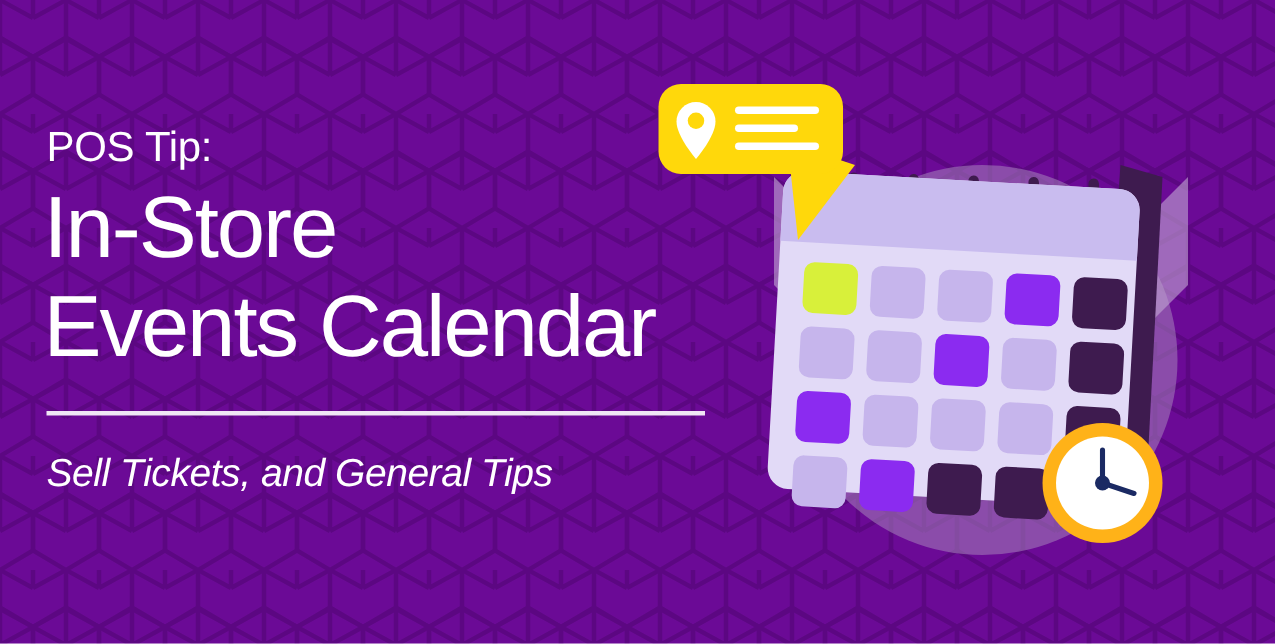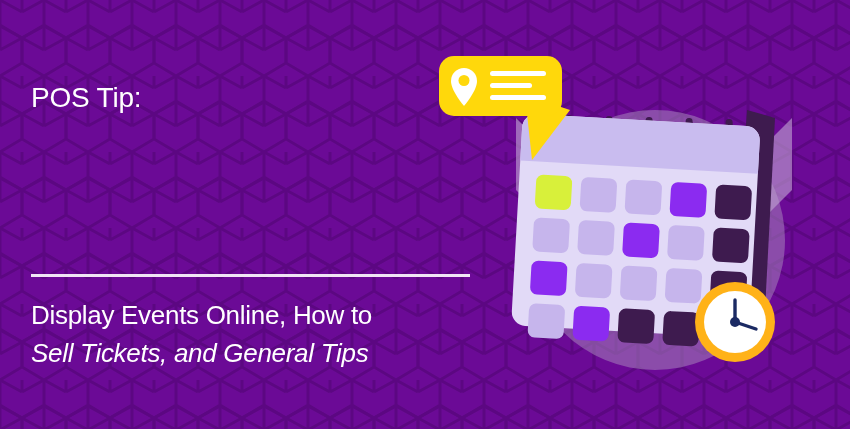--- a/index.html
+++ b/index.html
@@ -124,25 +124,28 @@
     <circle cx="655" cy="240" r="130" fill="#A684BC" opacity="0.55"></circle>
 
     <g fill="#C0A3D2" opacity="0.62">
       <path d="M654 22 L792 160 L792 232 L654 94 L516 232 L516 160 Z" transform="rotate(180 654 175)"></path>
     </g>
   </svg>
 
   <div class="text-block">
     <div class="eyebrow">POS Tip:</div>
 
+    <div class="headline">
+      <span>In-Store</span>
+      <span class="line2">Events Calendar</span>
+    </div>
 
     <div class="divider"></div>
 
     <div class="subhead">
-      <span>Display Events Online, How to</span>
       <span class="line2">Sell Tickets, and General Tips</span>
     </div>
   </div>
 
   <svg class="illustration" width="430" height="429" viewBox="0 0 430 429" aria-hidden="true">
 
     <path d="M327 110 L355 118 L344 330 L312 326 Z" fill="#3E1B4F"></path>
 
     <g fill="#3E1B4F">
       <g>

